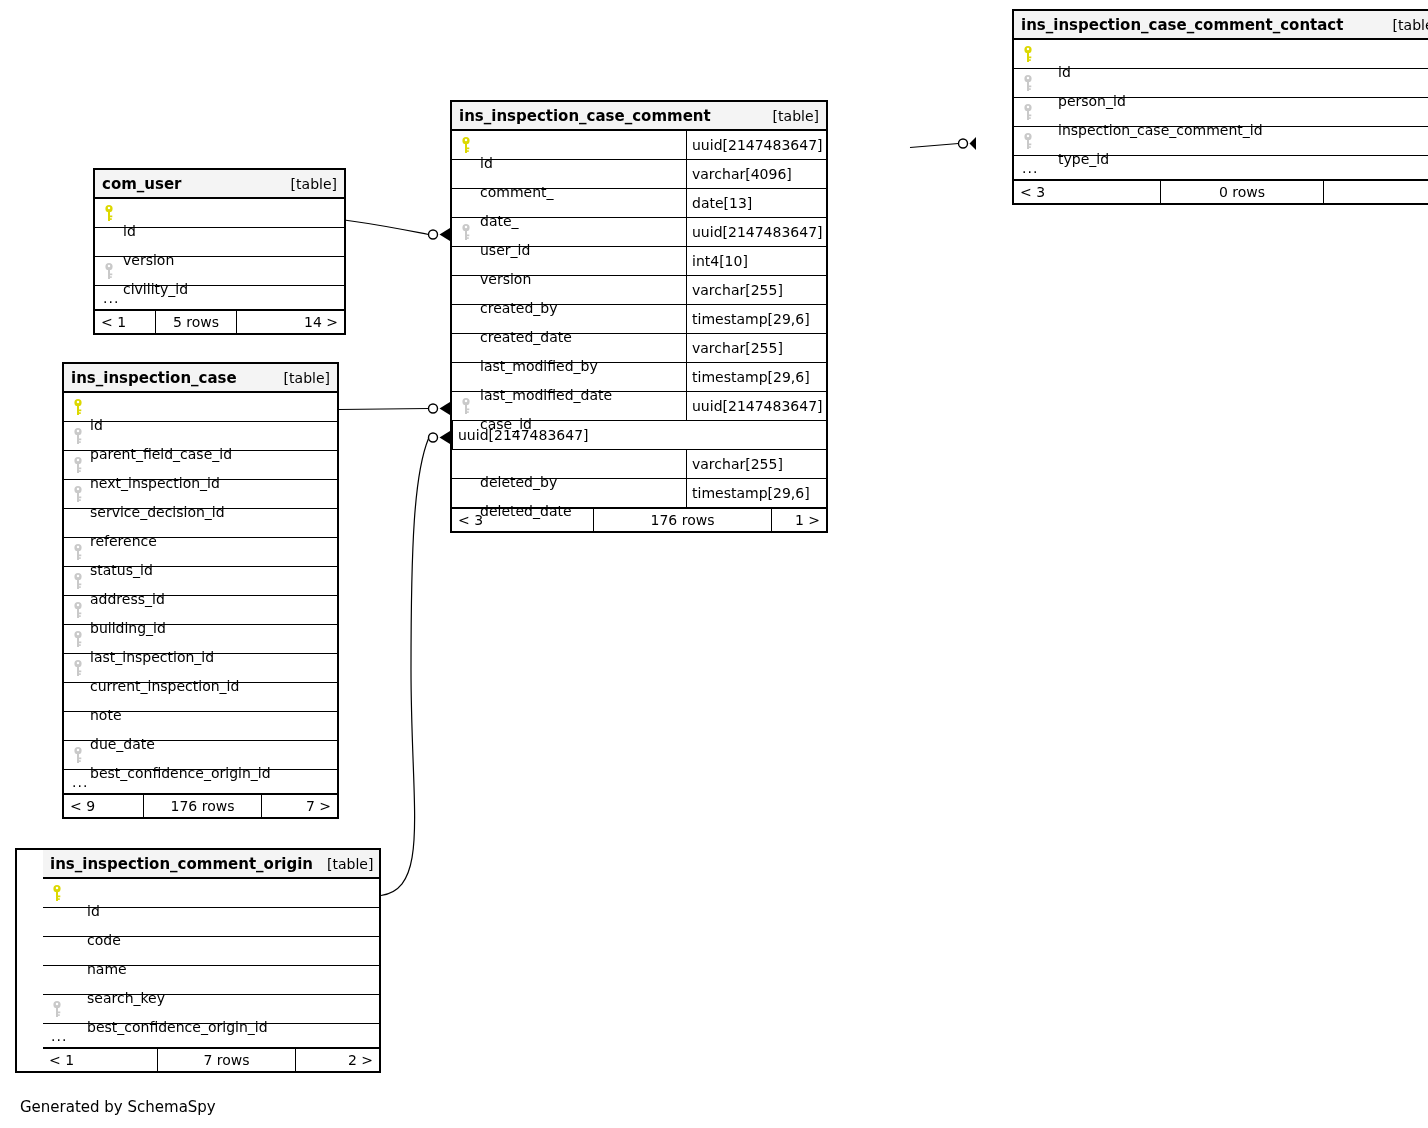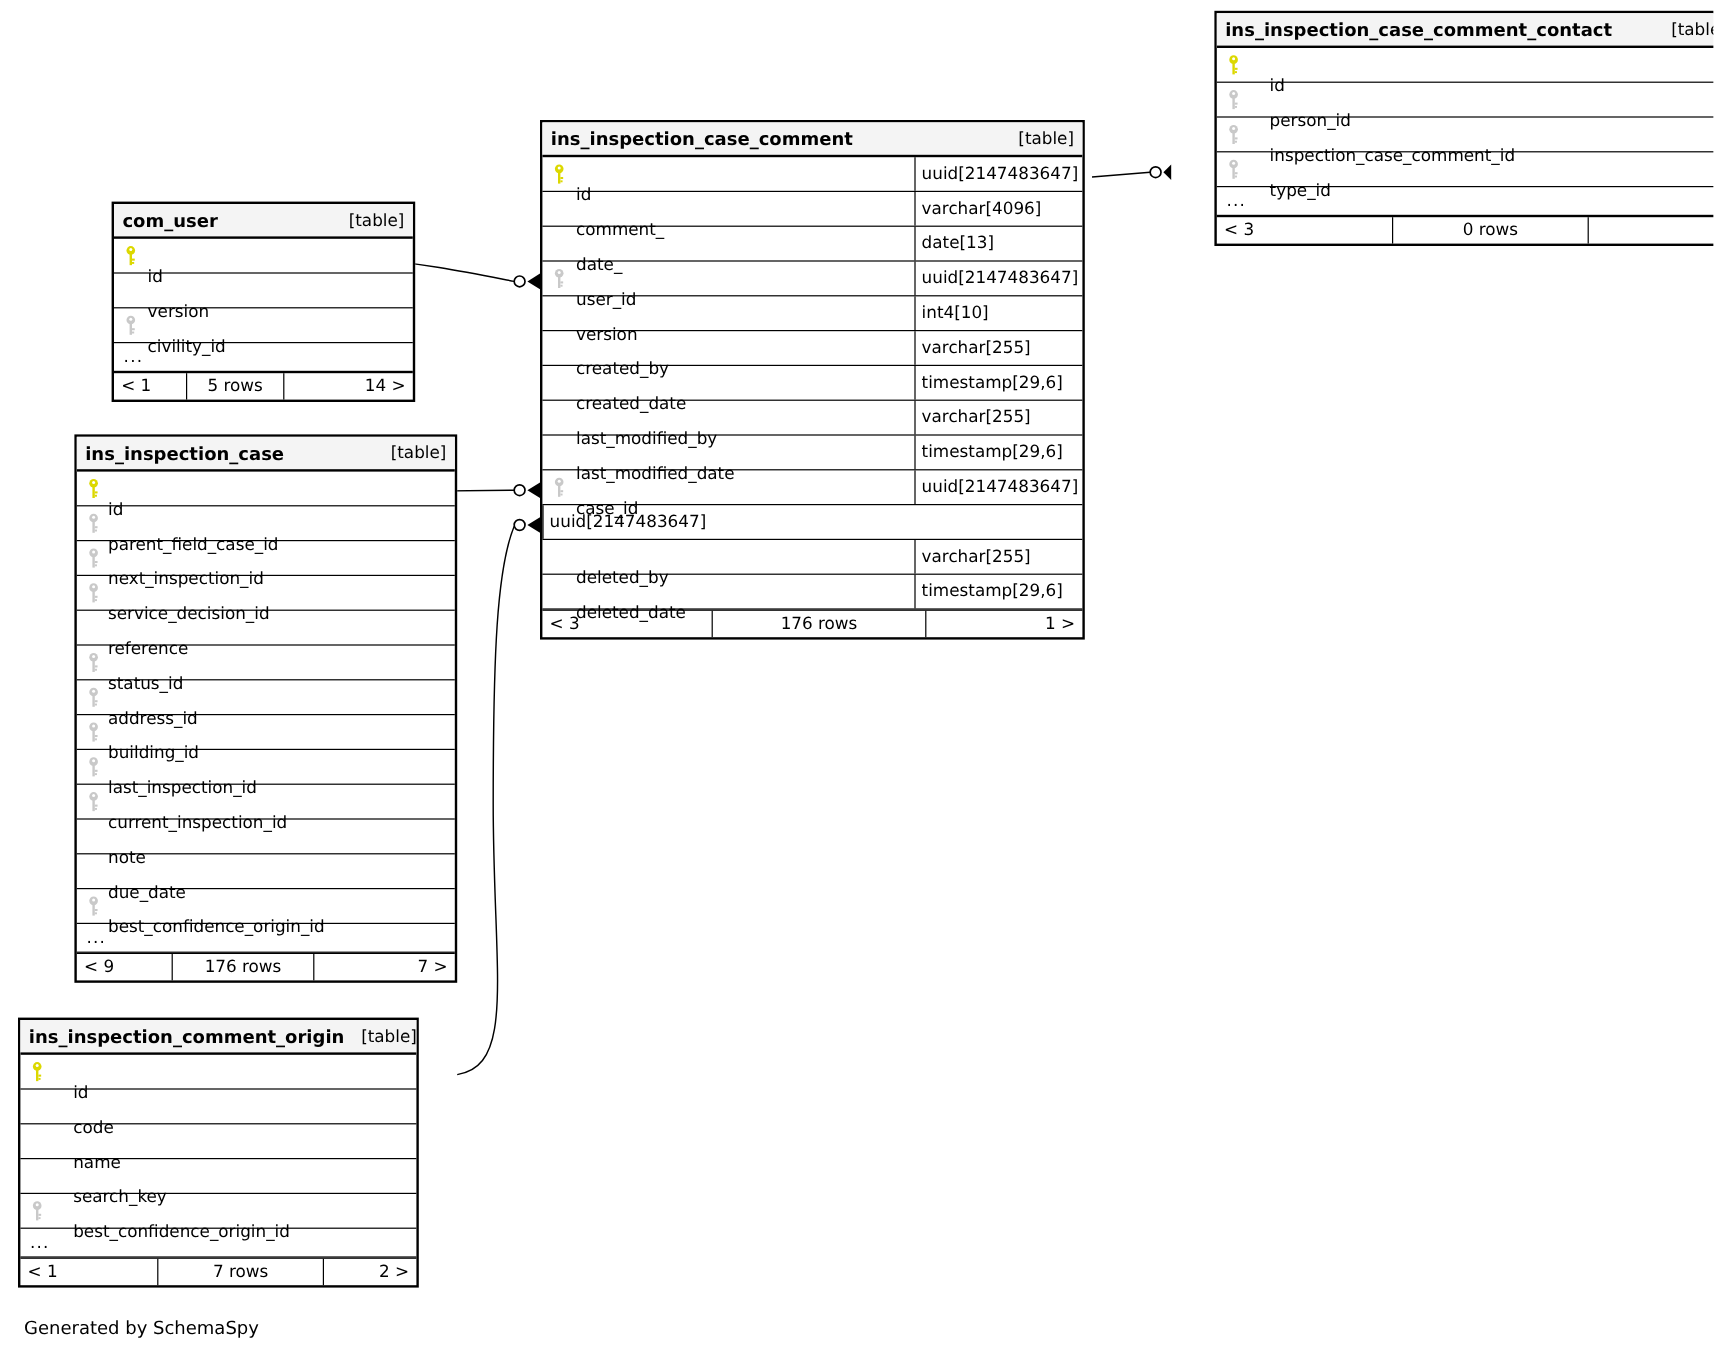--- a/index.html
+++ b/index.html
@@ -117,21 +117,21 @@
         </div>
       </div>
       <div class="ell">...</div>
       <div class="foot">
         <div class="f1">&lt; 3</div>
         <div class="f2">0 rows</div>
         <div class="f3"></div>
       </div>
     </div>
 
-  <div class="tbl" style="left:450px; top:100px; width:454px; --indent:28px; --typew:140px; --f1:141px; --f2:179px;">
+  <div class="tbl" style="left:450px; top:100px; width:378px; --indent:28px; --typew:140px; --f1:141px; --f2:179px;">
       <div class="hdr">
         <span class="tname">ins_inspection_case_comment</span>
         <span class="ttag">[table]</span>
       </div>
       <div class="row">
         <div class="cname">
           <span class="icon"><svg width="10" height="17" viewBox="0 0 10 17">
               <circle cx="5" cy="4.2" r="3.6" fill="#dcd800"></circle>
               <circle cx="5" cy="3.5" r="1.25" fill="#ffffff"></circle>
               <rect x="4" y="7.2" width="2" height="9.3" fill="#dcd800"></rect>
@@ -267,21 +267,21 @@
         </div>
       </div>
       <div class="ell">...</div>
       <div class="foot">
         <div class="f1">&lt; 1</div>
         <div class="f2">5 rows</div>
         <div class="f3">14 &gt;</div>
       </div>
     </div>
 
-  <div class="tbl" style="left:62px; top:362px; width:319px; --indent:26px; --f1:79px; --f2:119px;">
+  <div class="tbl" style="left:62px; top:362px; width:277px; --indent:26px; --f1:79px; --f2:119px;">
       <div class="hdr">
         <span class="tname">ins_inspection_case</span>
         <span class="ttag">[table]</span>
       </div>
       <div class="row">
         <div class="cname">
           <span class="icon"><svg width="10" height="17" viewBox="0 0 10 17">
               <circle cx="5" cy="4.2" r="3.6" fill="#dcd800"></circle>
               <circle cx="5" cy="3.5" r="1.25" fill="#ffffff"></circle>
               <rect x="4" y="7.2" width="2" height="9.3" fill="#dcd800"></rect>
@@ -415,21 +415,21 @@
         </div>
       </div>
       <div class="ell">...</div>
       <div class="foot">
         <div class="f1">&lt; 9</div>
         <div class="f2">176 rows</div>
         <div class="f3">7 &gt;</div>
       </div>
     </div>
 
-  <div class="tbl" style="left:15px; top:848px; width:334px; --indent:44px; --f1:114px; --f2:139px;">
+  <div class="tbl" style="left:15px; top:848px; width:366px;padding-left:26px; --indent:44px; --f1:114px; --f2:139px;">
       <div class="hdr">
         <span class="tname">ins_inspection_comment_origin</span>
         <span class="ttag">[table]</span>
       </div>
       <div class="row">
         <div class="cname">
           <span class="icon"><svg width="10" height="17" viewBox="0 0 10 17">
               <circle cx="5" cy="4.2" r="3.6" fill="#dcd800"></circle>
               <circle cx="5" cy="3.5" r="1.25" fill="#ffffff"></circle>
               <rect x="4" y="7.2" width="2" height="9.3" fill="#dcd800"></rect>

